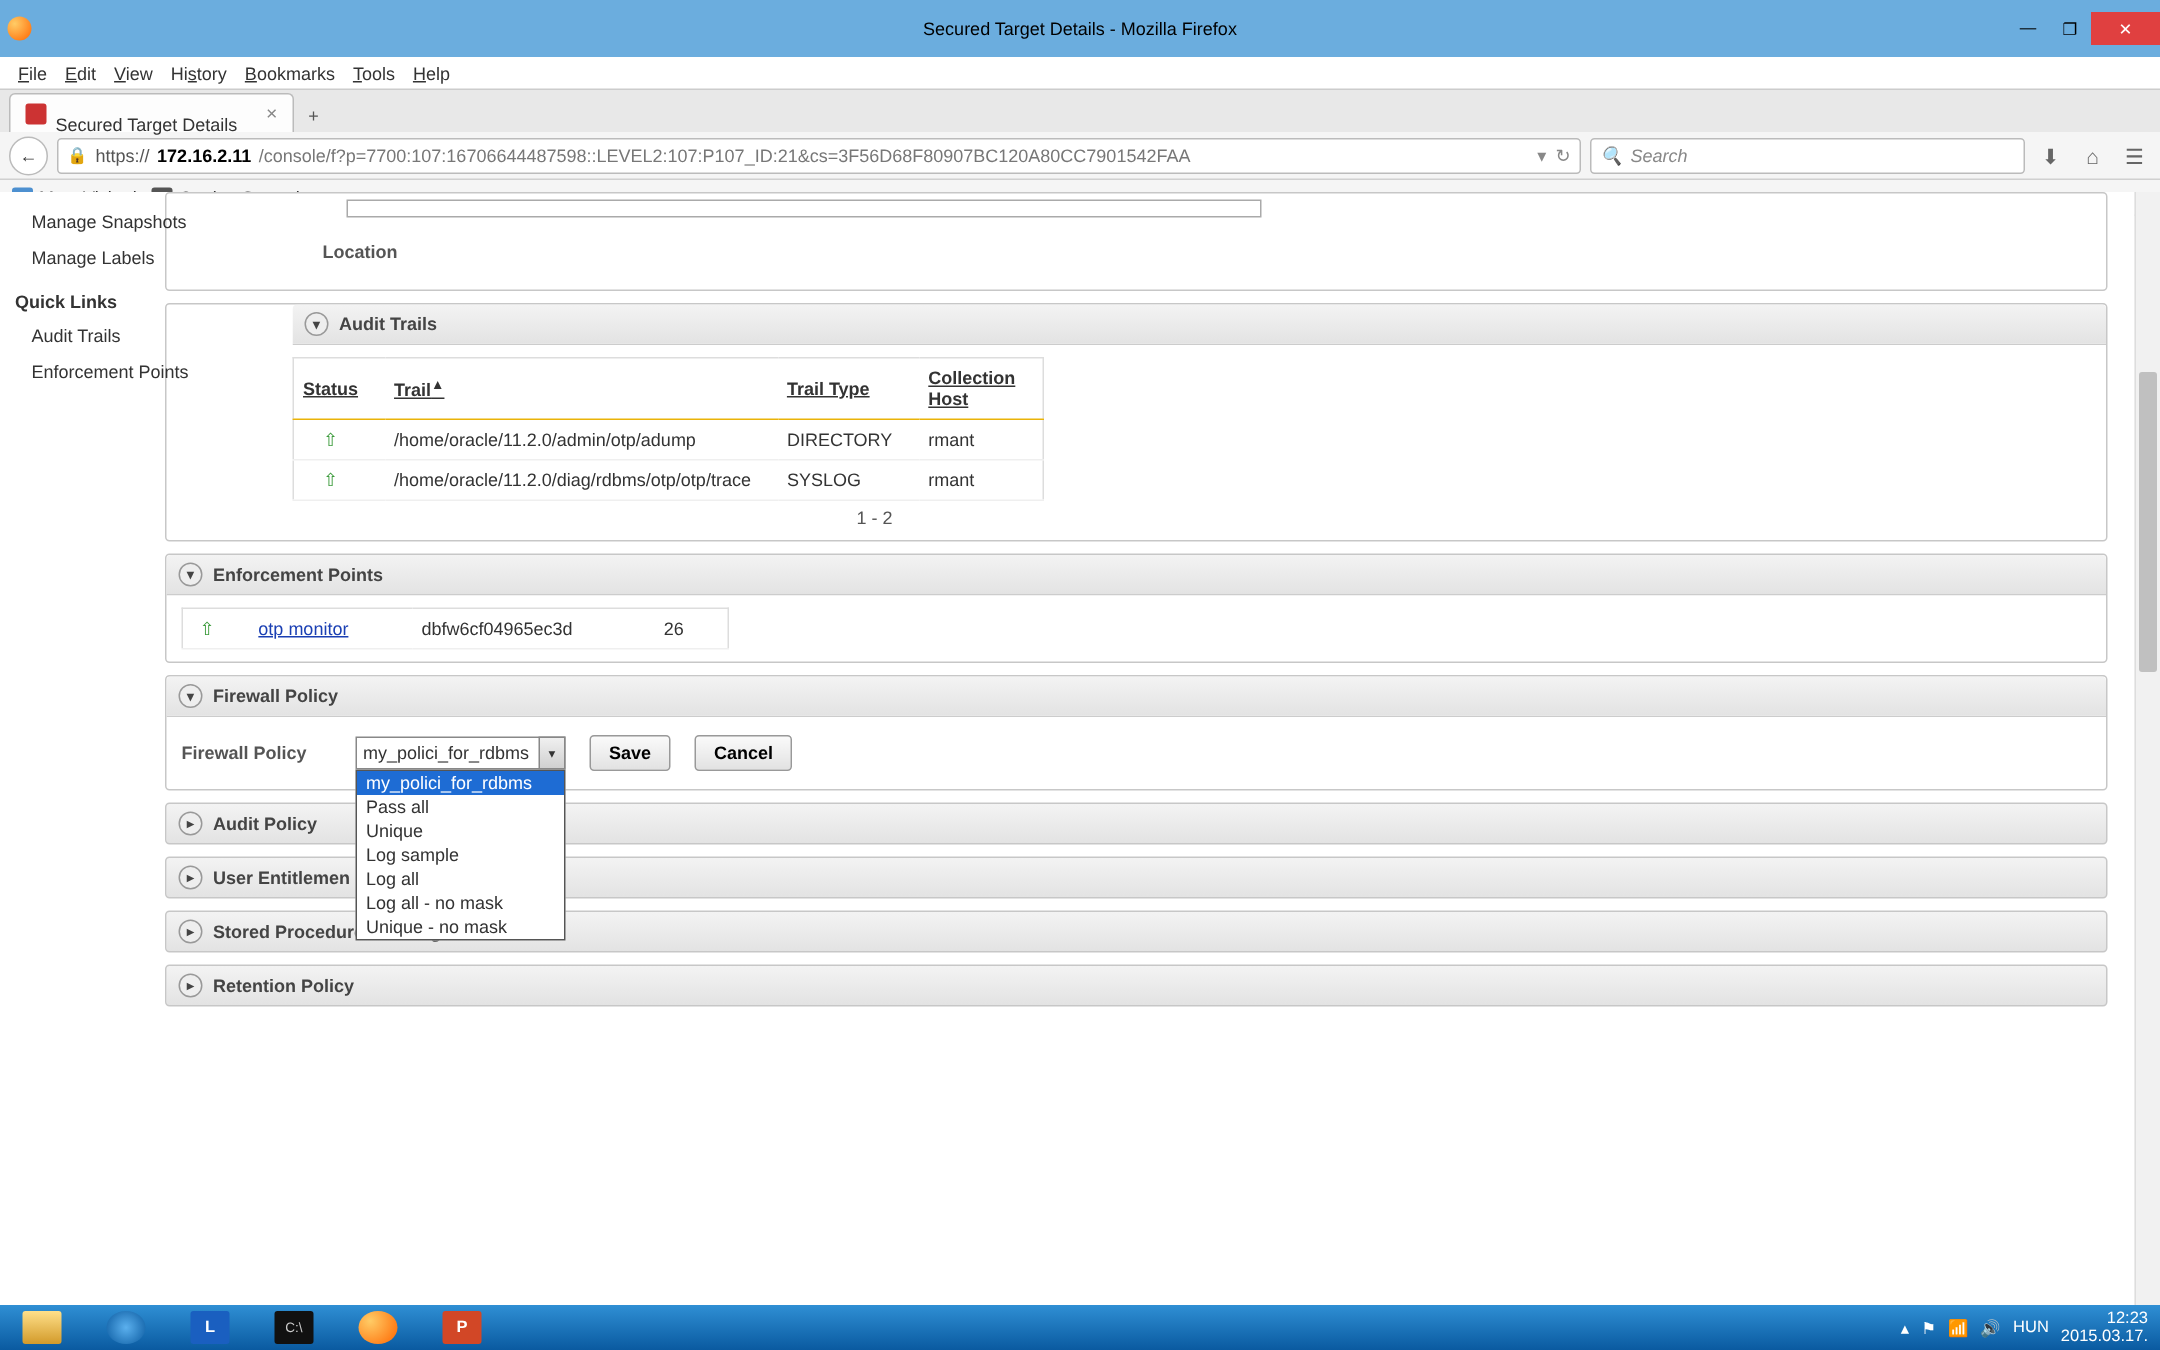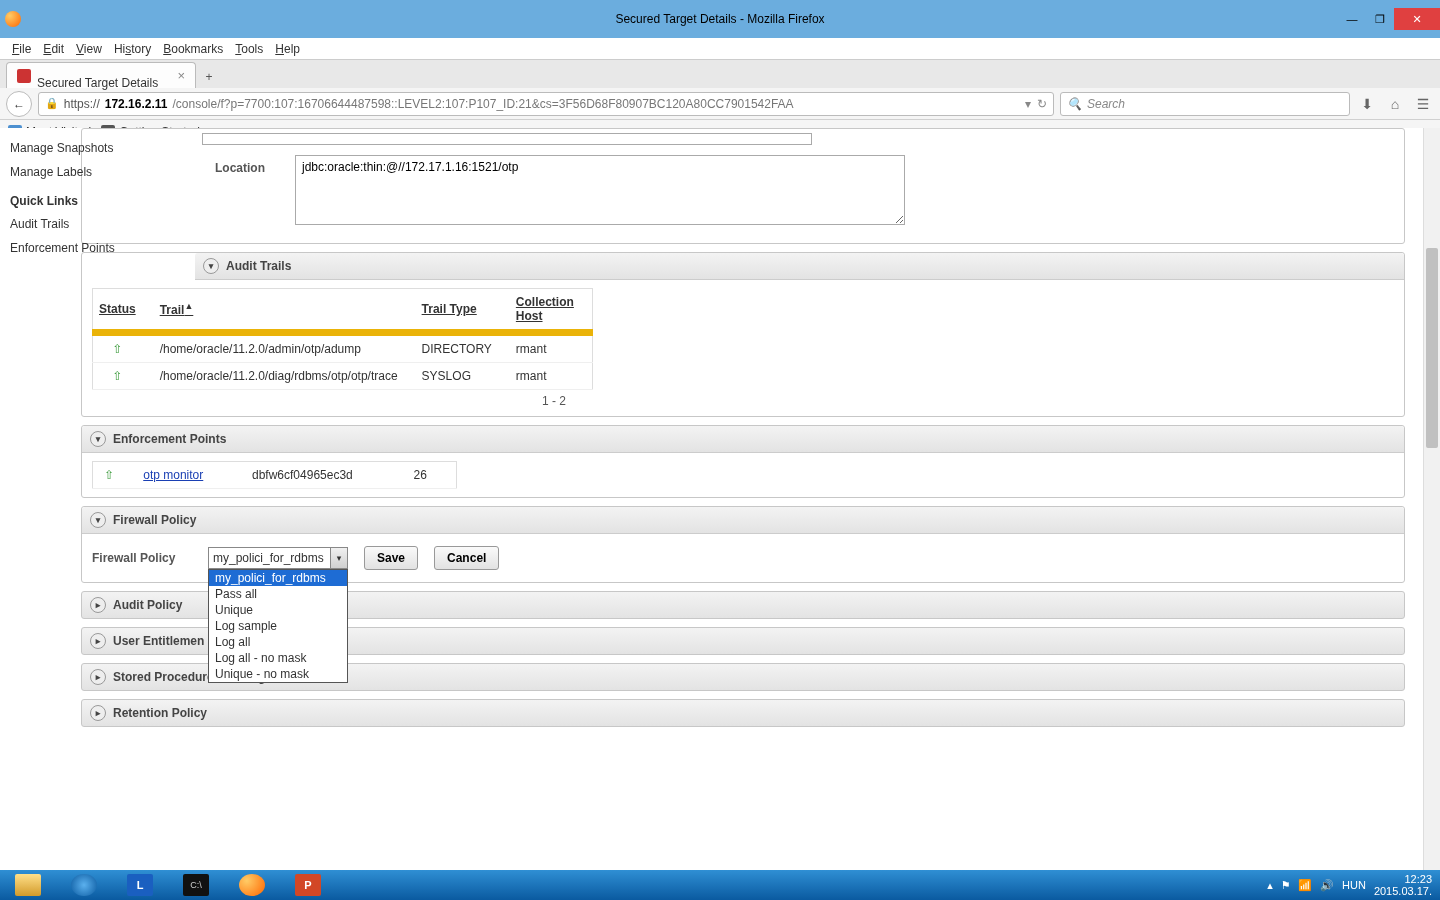--- a/index.html
+++ b/index.html
@@ -44,35 +44,35 @@
 .ff-bookmarks .bk .bk-ico { width:14px; height:14px; background:#4d90d0; border-radius:2px; }
 
 
 .content-wrap { position:absolute; top:128px; left:0; right:0; bottom:30px; display:flex; }
 .content-scroll { flex:1; overflow-y:auto; background:#fff; }
 .vscroll-gutter { width:17px; background:#f1f1f1; border-left:1px solid #ddd; position:relative; }
 .vscroll-thumb { position:absolute; left:2px; right:2px; top:120px; height:200px; background:#c0c0c0; border-radius:2px; }
 
 
 .app-left { width: 195px; padding: 8px 10px; float:left; font-size:12px; }
-.app-left a { color:#333; text-decoration:none; display:block; padding:5px 0; }
+.app-left a { color:#333; text-decoration:none; display:block; padding:5px 0;margin-left:11px; }
 .app-left .section-title { font-weight:bold; padding: 10px 0 4px; color:#333; }
 
 
-.app-main { margin-left: 81px; padding: 0 18px 30px 0; }
+.app-main { margin-left: 110px; padding: 0 18px 30px 0; }
 
 
 .panel { border:1px solid #c7c7c7; border-radius:3px; margin-top:8px; background:#fff; }
 .panel-header { background: linear-gradient(#f3f3f3,#e3e3e3); border-bottom:1px solid #ccc; padding:5px 8px; display:flex; align-items:center; gap:7px; font-weight:bold; color:#444; font-size:12px; border-radius:3px 3px 0 0;}
 .collapse-toggle { width:16px; height:16px; border-radius:50%; border:1px solid #999; display:flex; align-items:center; justify-content:center; font-size:9px; background:#eee; }
 .panel-body { padding: 8px 10px; }
 
 
 table.grid { border-collapse:collapse; font-size:12px; }
-table.grid th { text-align:left; font-weight:bold; padding:6px 18px 6px 6px; border-bottom:7px solid #eab308; }
+table.grid th { text-align:left; font-weight:bold; padding:6px 18px 6px 6px; border-bottom:1px solid #eab308; }
 table.grid th .sort { font-size:9px; vertical-align:super; }
 table.grid th.u { text-decoration:underline; }
 table.grid td { padding:6px 18px 6px 6px; border-bottom:1px solid #efefef; }
 .status-up { color:#3a9a3a; }
 .pager { text-align:right; font-size:12px; color:#555; padding:4px 6px 0; }
 
 
 .loc-row { display:flex; padding:10px 0 10px 20px; align-items:flex-start; }
 .loc-row .loc-label { width:80px; font-weight:bold; color:#555; padding-top:6px; }
 .loc-row textarea { width:610px; height:70px; border:1px solid #aaa; resize:both; font-family:inherit; font-size:12px; padding:4px 6px; }
@@ -180,21 +180,20 @@
   </div>
 
   <div class="app-main">
 
     <div class="upper-panel">
       <div style="padding:4px 0 0 20px;">
         <div class="upper-texta-thin"></div>
       </div>
       <div class="loc-row">
         <div class="loc-label">Location</div>
-        <textarea style="">jdbc:oracle:thin:@//172.17.1.16:1521/otp</textarea>
       </div>
     </div>
 
     <div class="panel">
       <div class="panel-header">
         <div class="collapse-toggle">▾</div>
         <span>Audit Trails</span>
       </div>
       <div class="panel-body">
         <table class="grid" style="width:480px;border:1px solid #ddd;">

